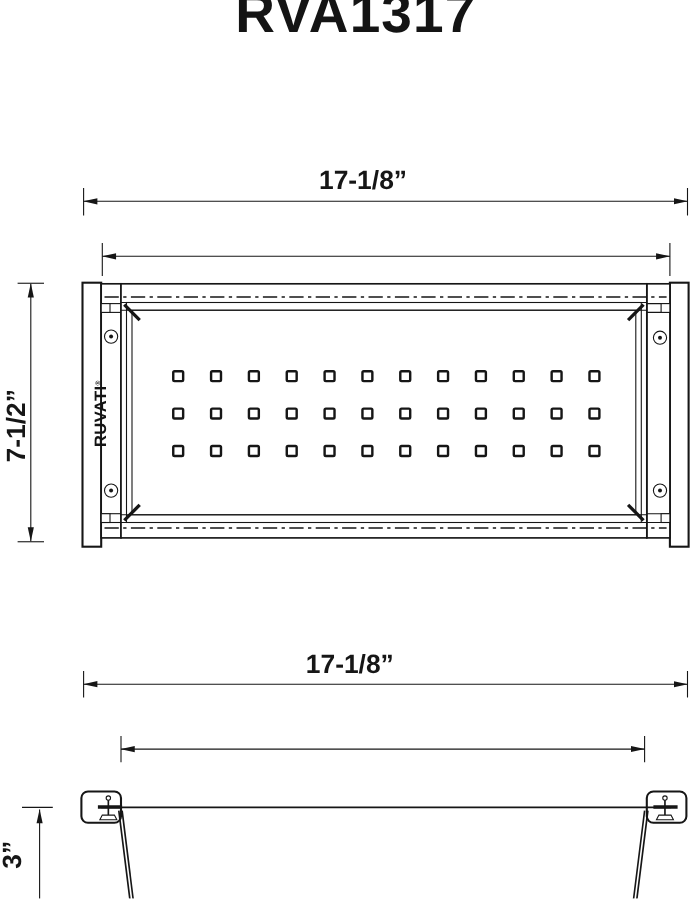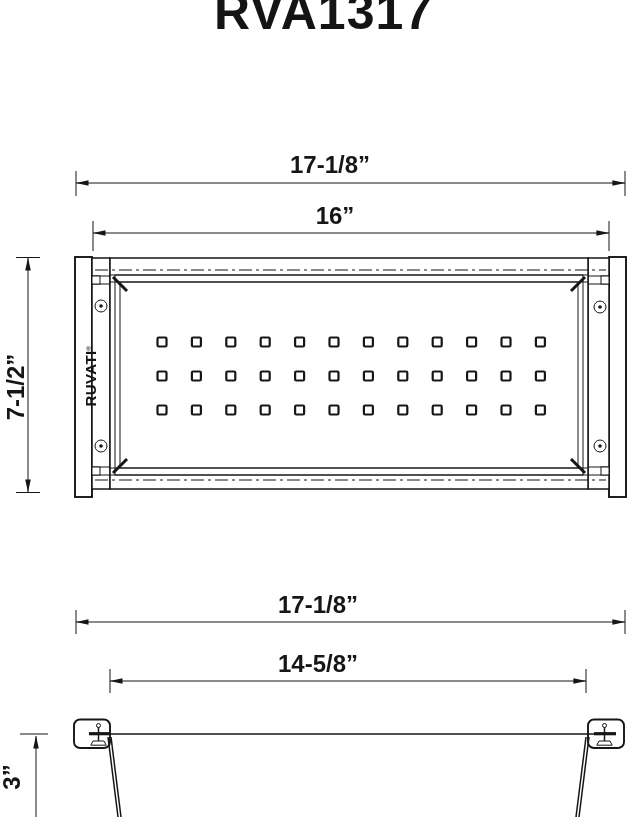--- a/index.html
+++ b/index.html
@@ -198,20 +198,18 @@
       <g>
         <line x1="594" y1="733.7" x2="616" y2="733.7" stroke="#161616" stroke-width="3.2"></line>
         <line class="med" x1="604.5" y1="724" x2="604.5" y2="741"></line>
         <circle class="thin whitefill" cx="604.5" cy="725.5" r="2"></circle>
         <path class="thin whitefill" d="M599,741 h11 l2.2,4.2 h-15.4 Z"></path>
       </g>
     </g>
   </svg>
 
   <div class="dim-label" style="left:270px;top:151px;width:120px;">17-1/8”</div>
-  <div class="dim-label" style="left:295px;top:202px;width:80px;">16”</div>
   <div class="dim-label dim-label-rot" style="left:-29px;top:373px;width:90px;">7-1/2”</div>
 
   <div class="dim-label" style="left:258px;top:591px;width:120px;">17-1/8”</div>
-  <div class="dim-label" style="left:258px;top:650px;width:120px;">14-5/8”</div>
   <div class="dim-label dim-label-rot" style="left:-10px;top:763px;width:44px;">3”</div>
 
 </div>
 
 </body></html>

